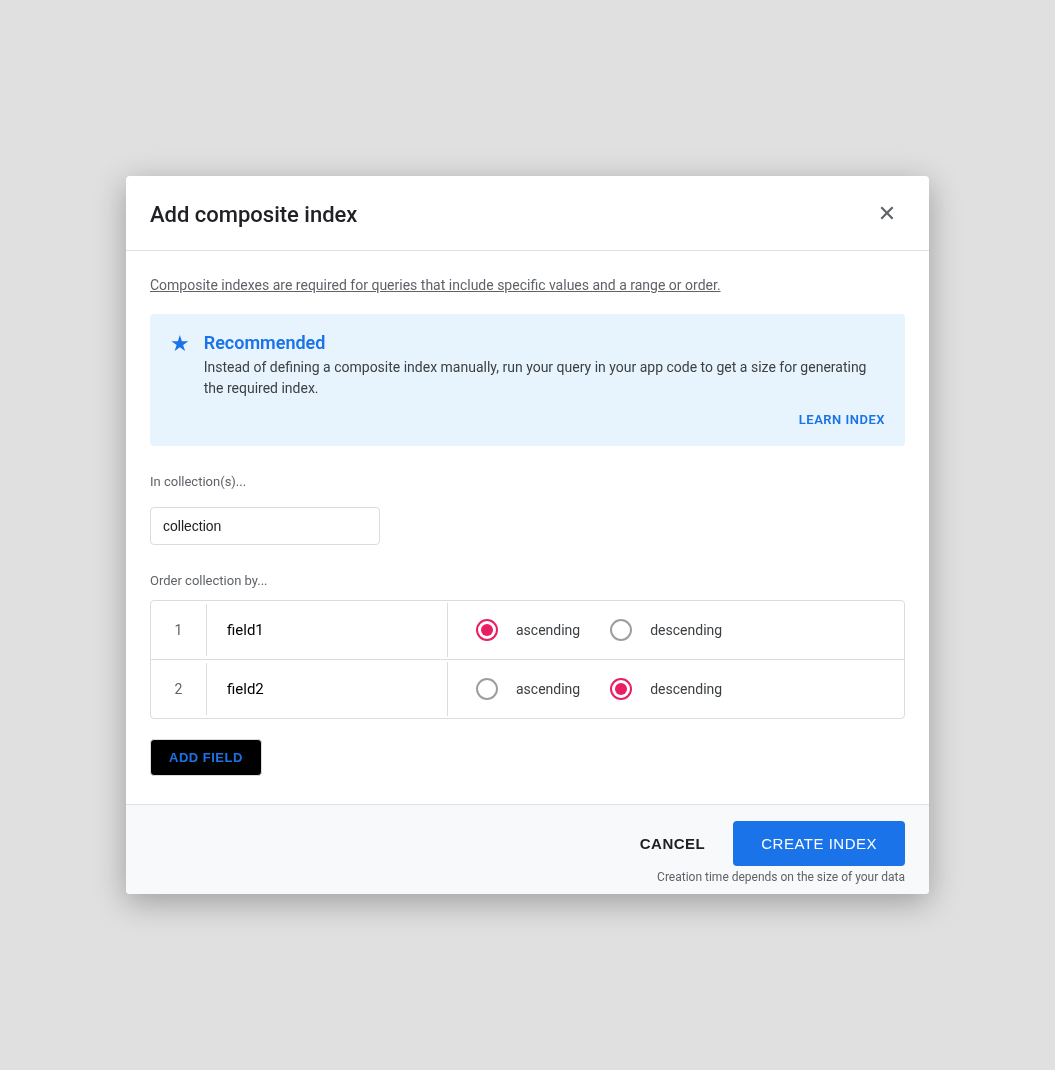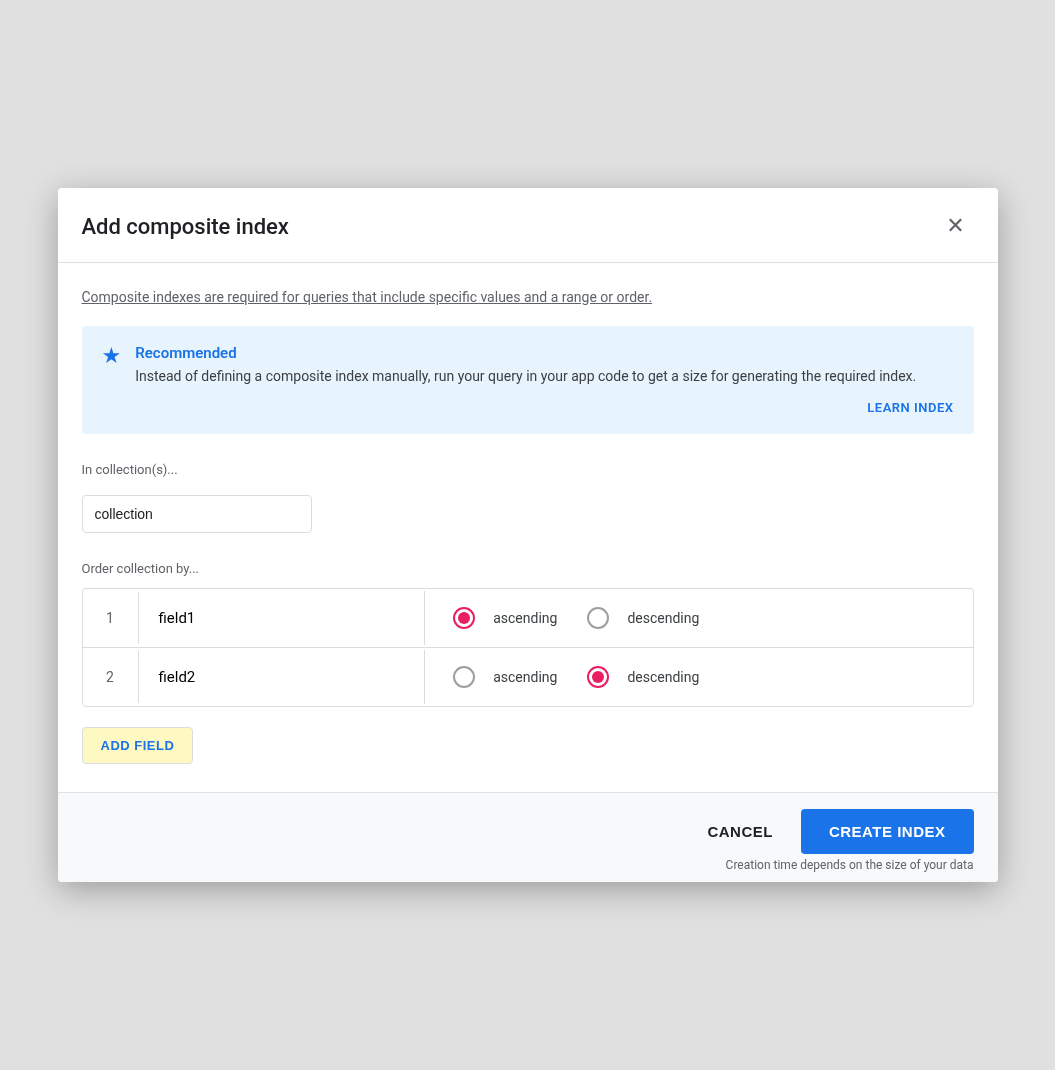--- a/index.html
+++ b/index.html
@@ -7,21 +7,21 @@
       font-family: 'Roboto', Arial, sans-serif;
       background: #e0e0e0;
       display: flex;
       justify-content: center;
       align-items: center;
       min-height: 100vh;
       padding: 20px;
     }
     .dialog {
       background: #ffffff;
-      width: 940px;
+      width: 803px;
       max-width: 100%;
       border-radius: 4px;
       box-shadow: 0 8px 32px rgba(0,0,0,0.3);
       overflow: hidden;
     }
     .dialog-header {
       display: flex;
       justify-content: space-between;
       align-items: center;
       padding: 20px 24px 18px 24px;
@@ -71,21 +71,21 @@
     }
     .star-icon {
       color: #1a73e8;
       font-size: 22px;
       line-height: 1;
       margin-top: 1px;
       flex-shrink: 0;
     }
     .info-box-content { flex: 1; }
     .recommended-label {
-      font-size: 15px;
+      font-size: 18px;
       font-weight: 600;
       color: #1a73e8;
       margin-bottom: 4px;
     }
     .info-box-text {
       font-size: 14px;
       color: #3c4043;
       line-height: 1.5;
     }
     .learn-more-row {
@@ -178,21 +178,21 @@
       width: 12px;
       height: 12px;
       border-radius: 50%;
       background: #e91e63;
     }
     .radio-label {
       font-size: 14px;
       color: #3c4043;
     }
     .add-field-btn {
-      background: #fef9c3;
+      background: #000000;
       border: 1px solid #dadce0;
       color: #1a73e8;
       font-size: 13px;
       font-weight: 600;
       letter-spacing: 0.5px;
       padding: 10px 18px;
       border-radius: 4px;
       cursor: pointer;
       margin-bottom: 8px;
     }
@@ -219,21 +219,21 @@
       cursor: pointer;
       padding: 14px 28px;
       letter-spacing: 0.5px;
       border-radius: 4px;
     }
     .create-btn {
       background: #1a73e8;
       color: #ffffff;
       border: none;
       font-size: 15px;
-      font-weight: 700;
+      font-weight: 400;
       letter-spacing: 0.5px;
       padding: 14px 28px;
       border-radius: 4px;
       cursor: pointer;
     }
     .footer-hint {
       font-size: 12px;
       color: #5f6368;
     }
   </style>

